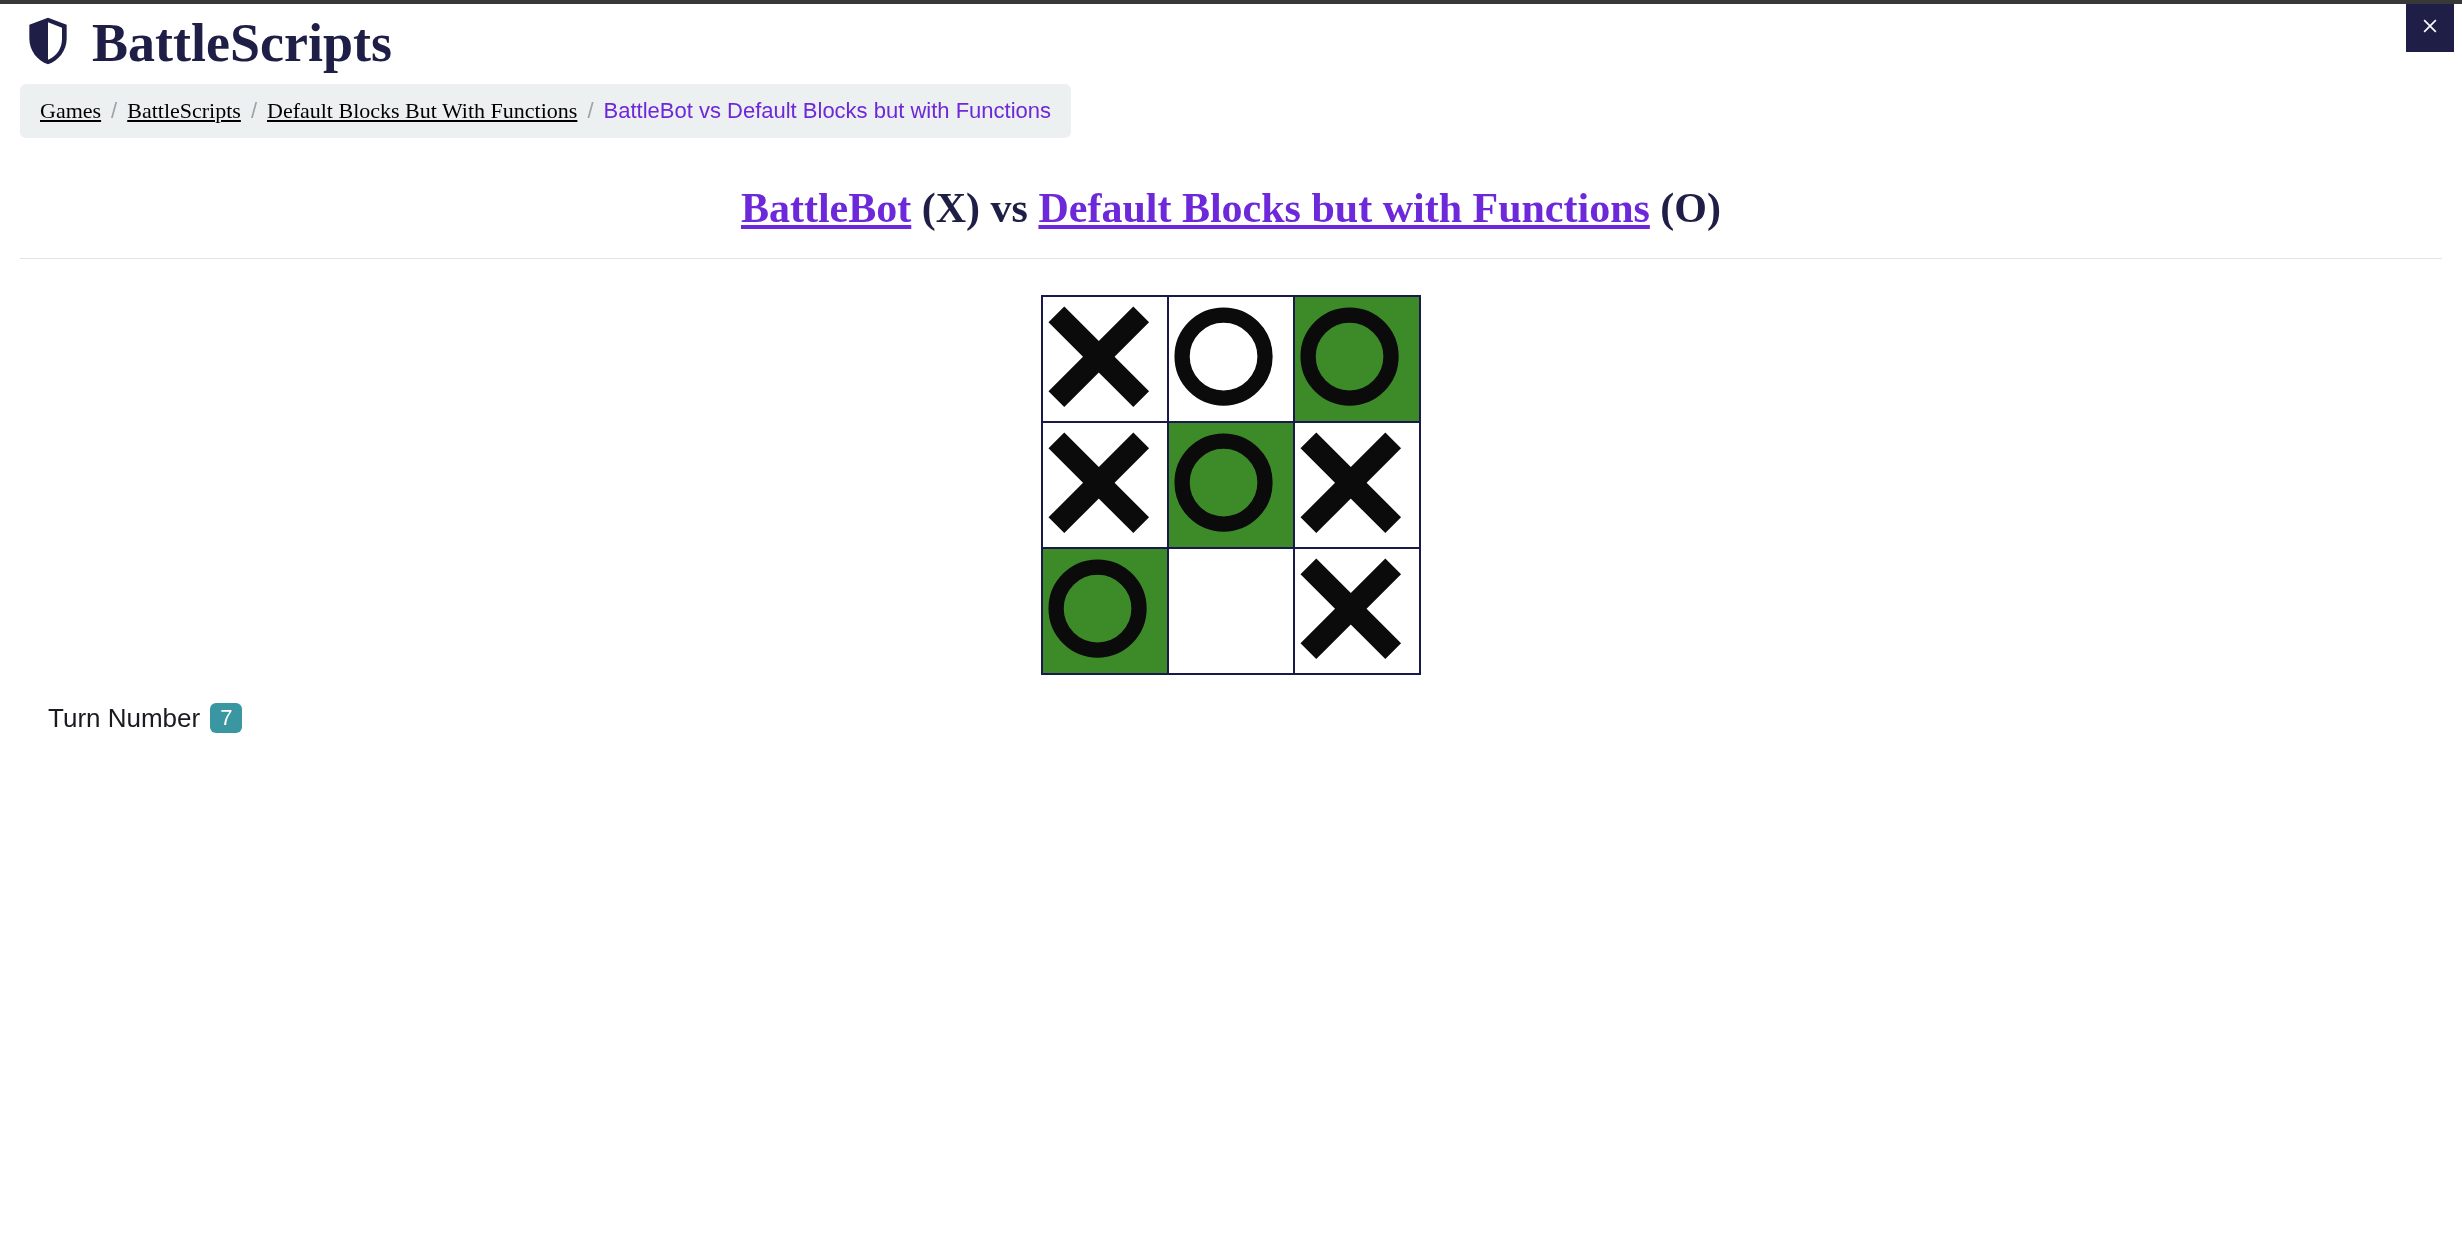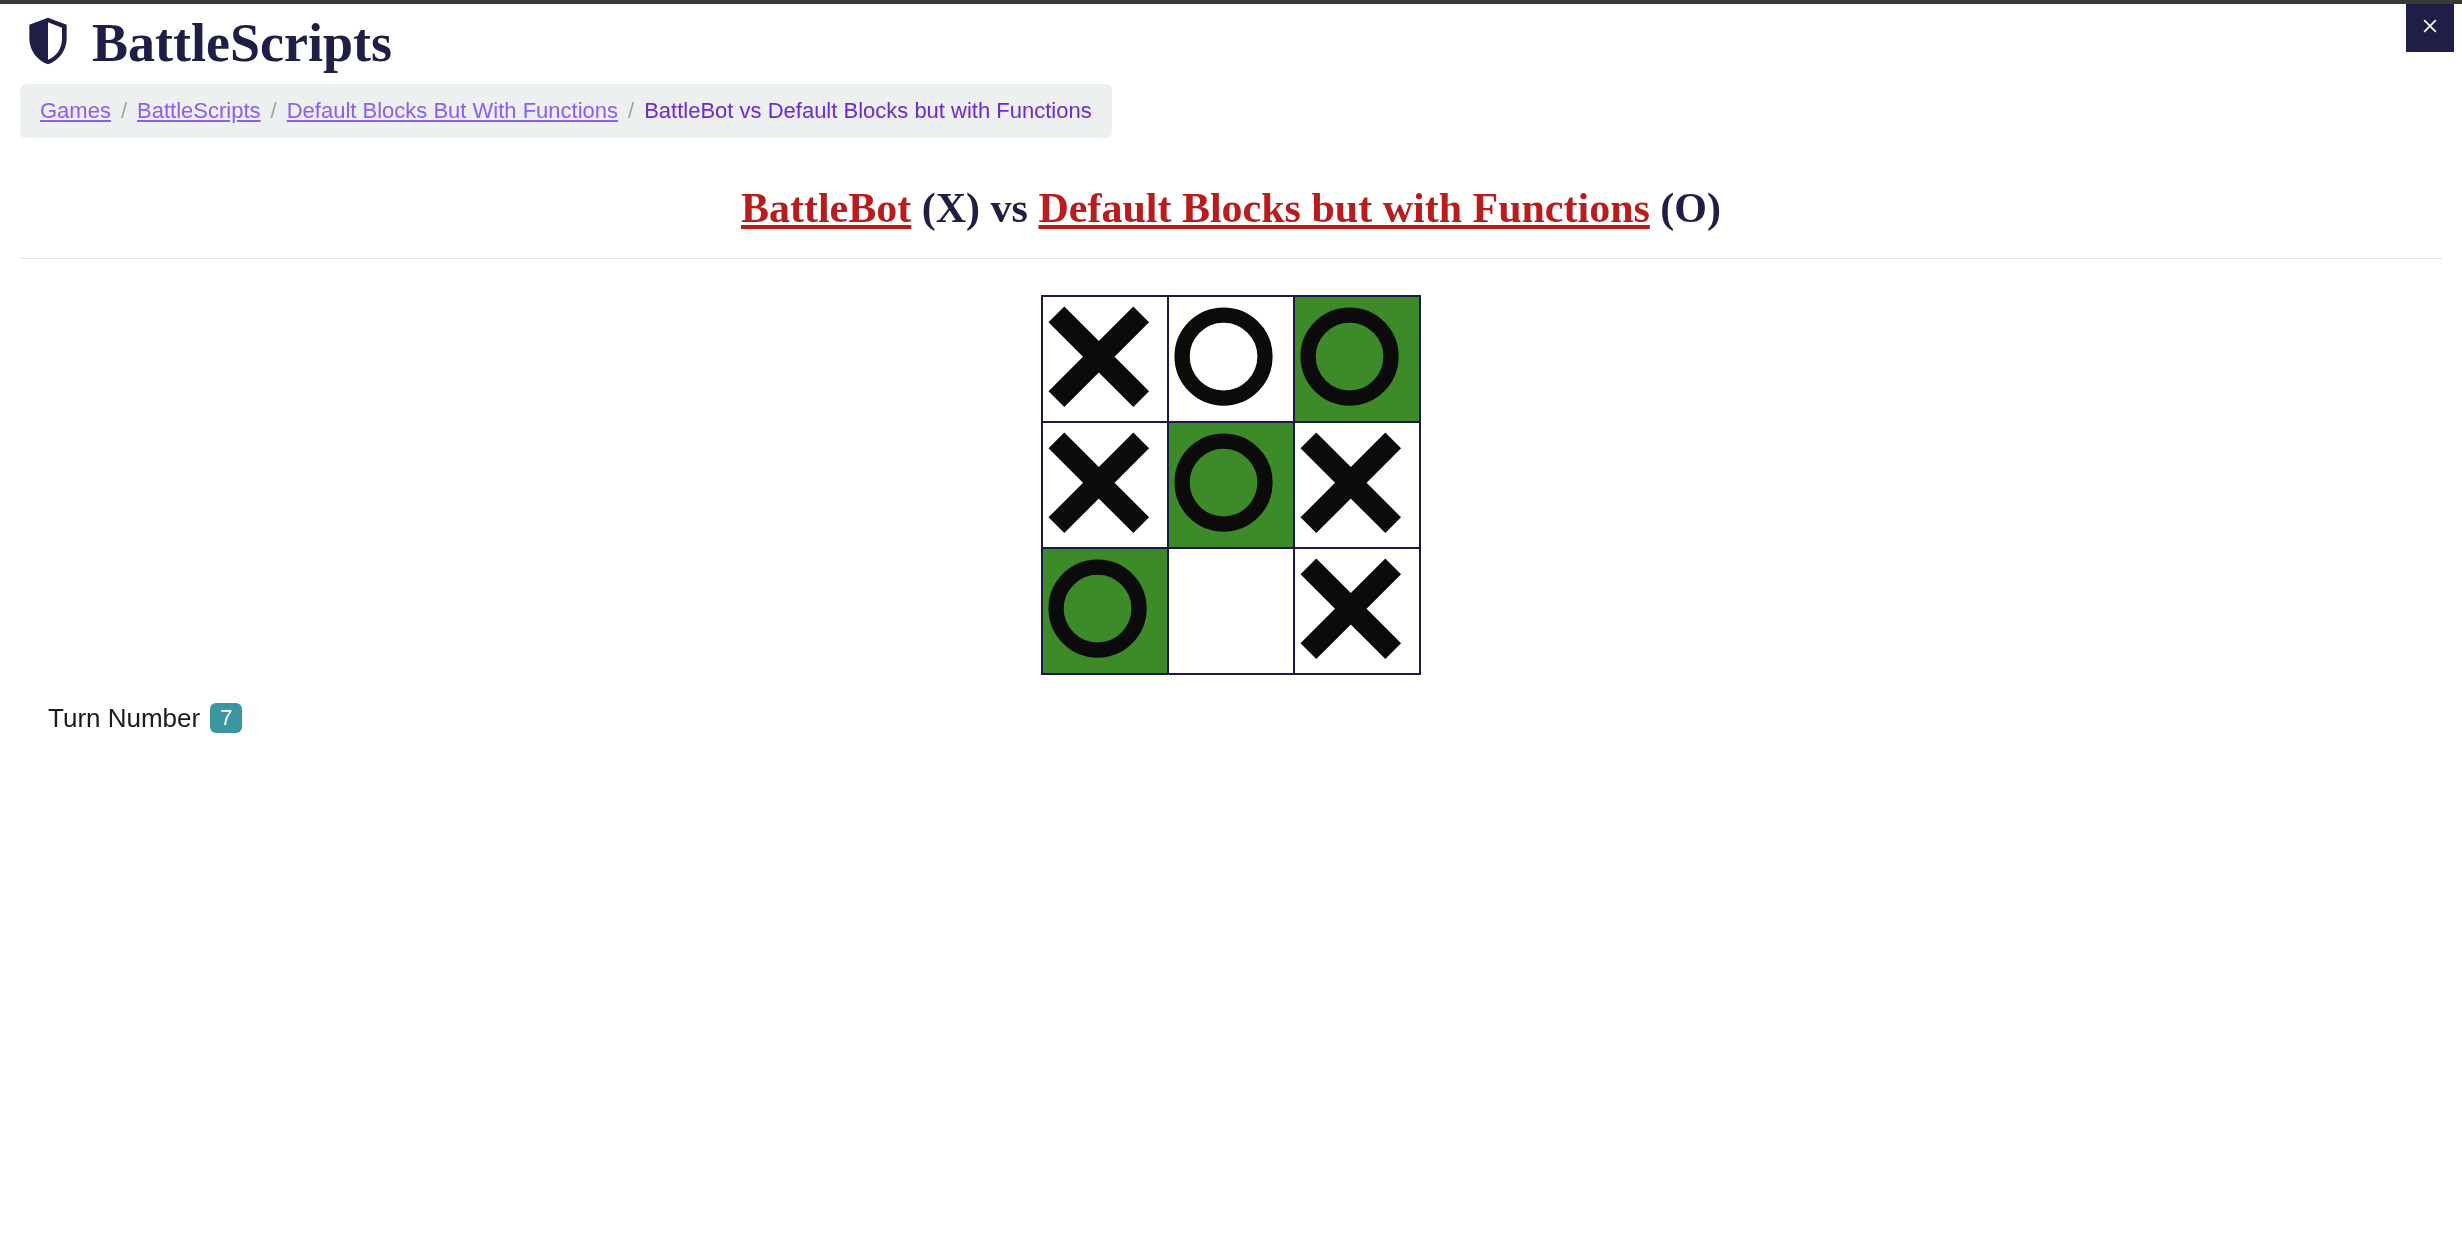--- a/index.html
+++ b/index.html
@@ -52,40 +52,41 @@
       margin: 10px 20px 0 20px;
       background: #edf0f0;
       border-radius: 6px;
       padding: 14px 20px;
       display: inline-flex;
       align-items: center;
       gap: 10px;
       font-size: 22px;
     }
     .breadcrumb a {
-      color: #8b5cf6;
+      color: #000000;
       text-decoration: underline;
+      font-family: Liberation Serif, serif;
     }
     .breadcrumb .sep {
       color: #9ca3a7;
     }
     .breadcrumb .current {
       color: #6d28d9;
     }
     .match-title {
       text-align: center;
       font-family: Georgia, "Times New Roman", serif;
       font-size: 42px;
       font-weight: bold;
       color: #1f1e46;
       margin-top: 46px;
       padding: 0 20px;
     }
     .match-title a {
-      color: #b91c1c;
+      color: #6d28d9;
       text-decoration: underline;
     }
     hr.divider {
       border: none;
       border-top: 1px solid #e3e3e3;
       margin: 26px 20px 0 20px;
     }
     .board-wrap {
       display: flex;
       justify-content: center;

